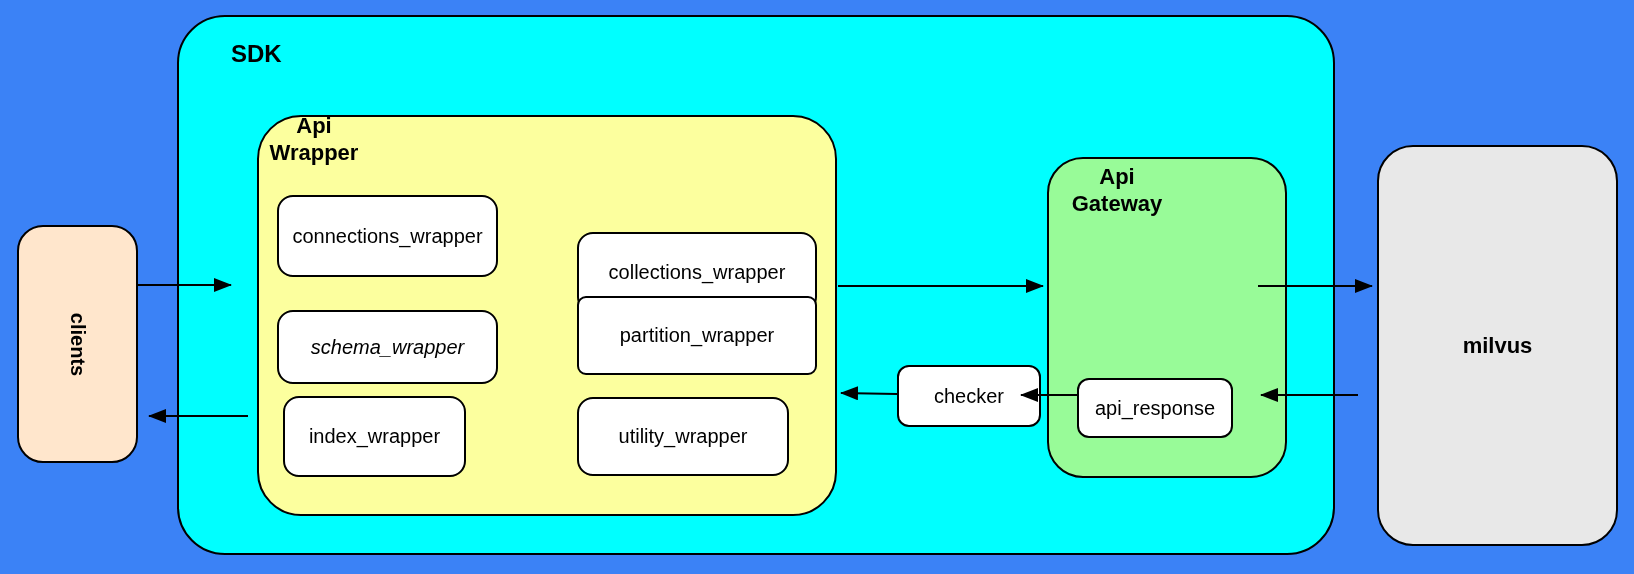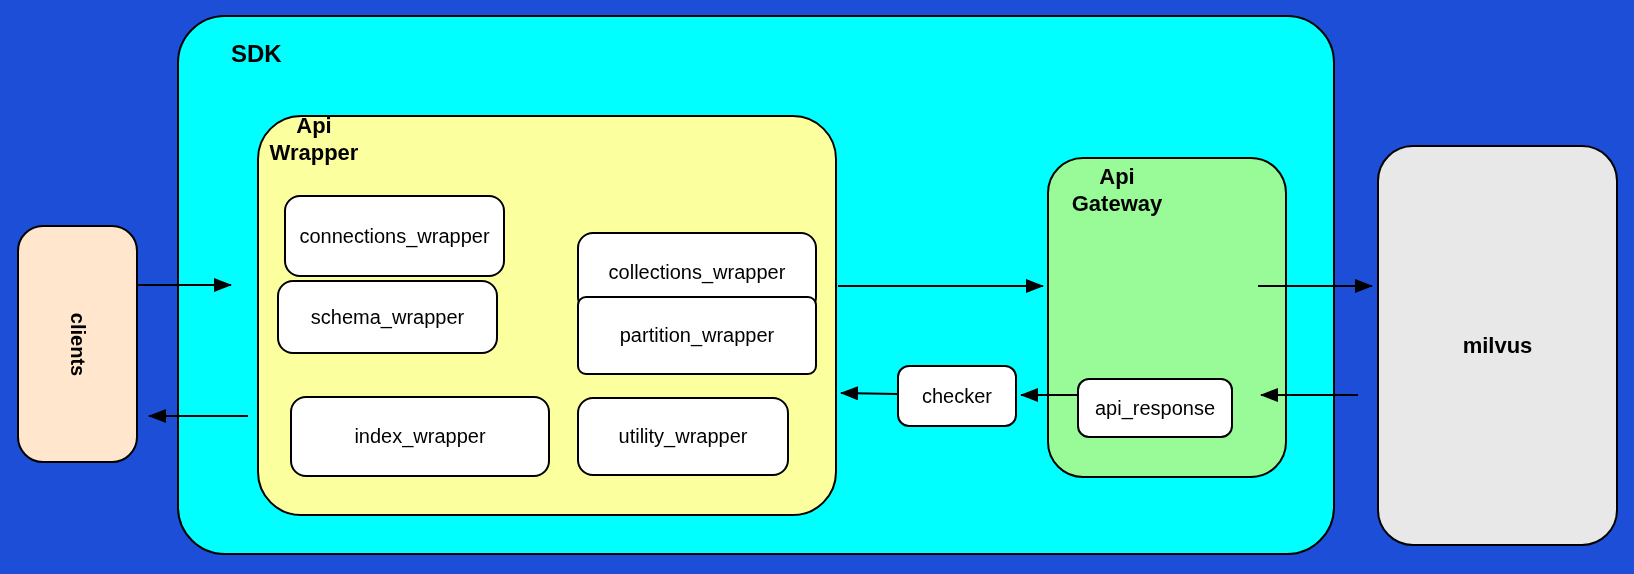--- a/index.html
+++ b/index.html
@@ -8,21 +8,21 @@
     --api-gateway-fill:#98FB98;
     --clients-fill:#FFE6CC;
     --milvus-fill:#E8E8E8;
     --node-fill:#FFFFFF;
     --border:#000000;
   }
   *{margin:0;padding:0;box-sizing:border-box;}
   html,body{background:#fff;}
   body{font-family:"Liberation Sans","DejaVu Sans",sans-serif;color:#000;}
   .canvas{
-    position:relative;width:1634px;height:574px;background:#1d4ed8;overflow:hidden;
+    position:relative;width:1634px;height:574px;background:#3b82f6;overflow:hidden;
   }
   .shape{position:absolute;border:2px solid var(--border);}
   .container-sdk{
     left:177px;top:15px;width:1158px;height:540px;
     background:var(--sdk-fill);border-radius:48px;
   }
   .container-wrapper{
     left:257px;top:115px;width:580px;height:401px;
     background:var(--api-wrapper-fill);border-radius:44px;
   }
@@ -44,27 +44,27 @@
     display:flex;align-items:center;justify-content:center;
     font-weight:bold;font-size:22px;
   }
   .leaf{
     background:var(--node-fill);
     display:flex;align-items:center;justify-content:center;
     font-size:20px;white-space:nowrap;
   }
   .wbox{border-radius:16px;}
   .gbox{border-radius:12px;}
-  .b-connections{left:277px;top:195px;width:221px;height:82px;margin-left:7px;}
+  .b-connections{left:277px;top:195px;width:221px;height:82px;}
   .b-collections{left:577px;top:196px;width:240px;height:81px;margin-top:36px;}
-  .b-schema{left:277px;top:280px;width:221px;height:74px;}
+  .b-schema{left:277px;top:310px;width:221px;height:74px;font-style:italic;}
   .b-partition{left:577px;top:296px;width:240px;height:79px;border-radius:9px;}
-  .b-index{left:290px;top:396px;width:260px;height:81px;}
+  .b-index{left:283px;top:396px;width:183px;height:81px;}
   .b-utility{left:577px;top:397px;width:212px;height:79px;}
-  .b-checker{left:897px;top:365px;width:120px;height:62px;border-radius:12px;}
+  .b-checker{left:897px;top:365px;width:144px;height:62px;border-radius:12px;}
   .b-request{left:1076px;top:256px;width:182px;height:61px;}
   .b-response{left:1077px;top:378px;width:156px;height:60px;}
   .label{position:absolute;font-weight:bold;}
   .label-sdk{left:231px;top:40px;font-size:24px;}
   .label-wrapper{left:256px;top:113px;width:116px;font-size:22px;
     text-align:center;white-space:pre-line;line-height:1.22;}
   .label-gateway{left:1058px;top:164px;width:118px;font-size:22px;
     text-align:center;white-space:pre-line;line-height:1.22;}
   .arrows{position:absolute;left:0;top:0;width:1634px;height:574px;pointer-events:none;}
 </style>

